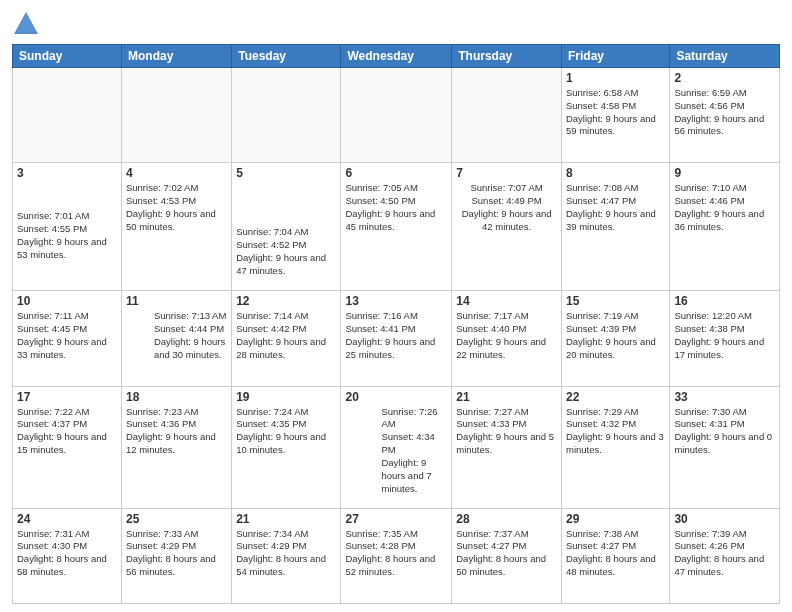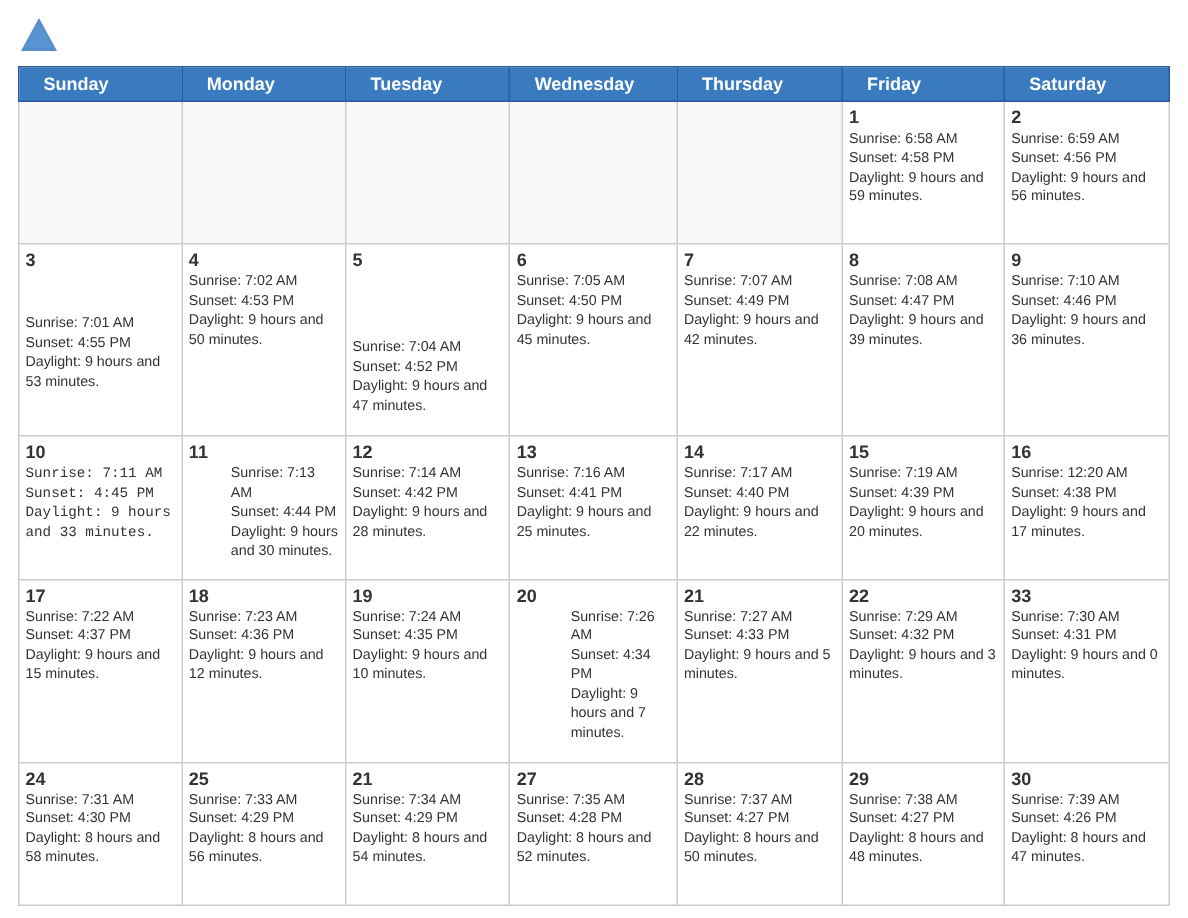--- a/index.html
+++ b/index.html
@@ -55,21 +55,21 @@
     .calendar {
       width: 100%;
       border-collapse: collapse;
       flex: 1;
     }
     .calendar th {
       background: #3a7abf;
       color: #fff;
       font-size: 12px;
       font-weight: bold;
-      padding: 4px 16px;
+      padding: 4px 6px;
       text-align: left;
       border: 1px solid #2a5a9f;
     }
     .calendar td {
       border: 1px solid #ccc;
       vertical-align: top;
       padding: 3px 4px;
       width: 113px;
       height: 88px;
       background: #fff;
@@ -164,41 +164,41 @@
 Daylight: 9 hours and 47 minutes.</div>
           </td>
           <td>
             <div class="day-num">6</div>
             <div class="day-info" style="white-space: pre-line;">Sunrise: 7:05 AM
 Sunset: 4:50 PM
 Daylight: 9 hours and 45 minutes.</div>
           </td>
           <td>
             <div class="day-num">7</div>
-            <div class="day-info" style="white-space: pre-line;">Sunrise: 7:07 AM
+            <div class="day-info" style="white-space: pre-line; text-align: center;">Sunrise: 7:07 AM
 Sunset: 4:49 PM
 Daylight: 9 hours and 42 minutes.</div>
           </td>
           <td>
             <div class="day-num">8</div>
             <div class="day-info" style="white-space: pre-line;">Sunrise: 7:08 AM
 Sunset: 4:47 PM
 Daylight: 9 hours and 39 minutes.</div>
           </td>
           <td>
             <div class="day-num">9</div>
             <div class="day-info" style="white-space: pre-line;">Sunrise: 7:10 AM
 Sunset: 4:46 PM
 Daylight: 9 hours and 36 minutes.</div>
           </td>
         </tr>
         <tr>
           <td>
             <div class="day-num">10</div>
-            <div class="day-info" style="white-space: pre-line; font-family: Liberation Mono, monospace;">Sunrise: 7:11 AM
+            <div class="day-info" style="white-space: pre-line;">Sunrise: 7:11 AM
 Sunset: 4:45 PM
 Daylight: 9 hours and 33 minutes.</div>
           </td>
           <td>
             <div class="day-num">11</div>
             <div class="day-info" style="white-space: pre-line; margin-left: 28px;">Sunrise: 7:13 AM
 Sunset: 4:44 PM
 Daylight: 9 hours and 30 minutes.</div>
           </td>
           <td>

